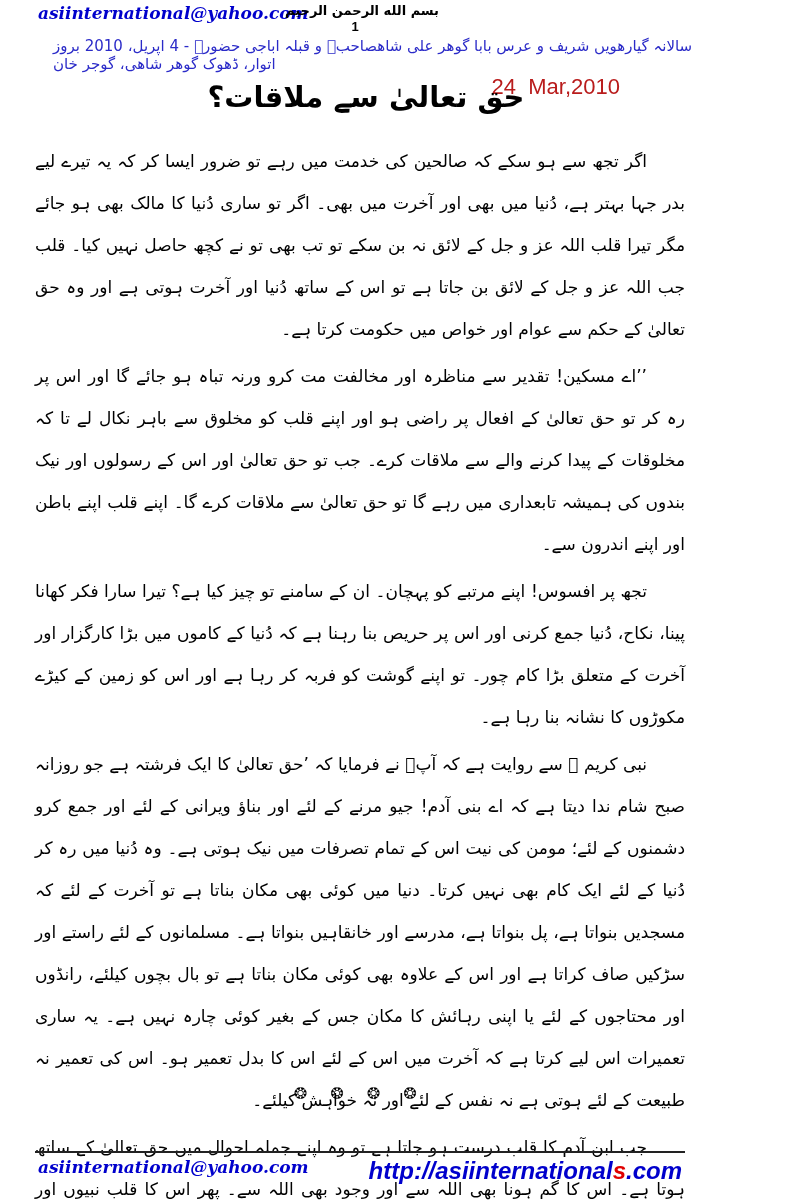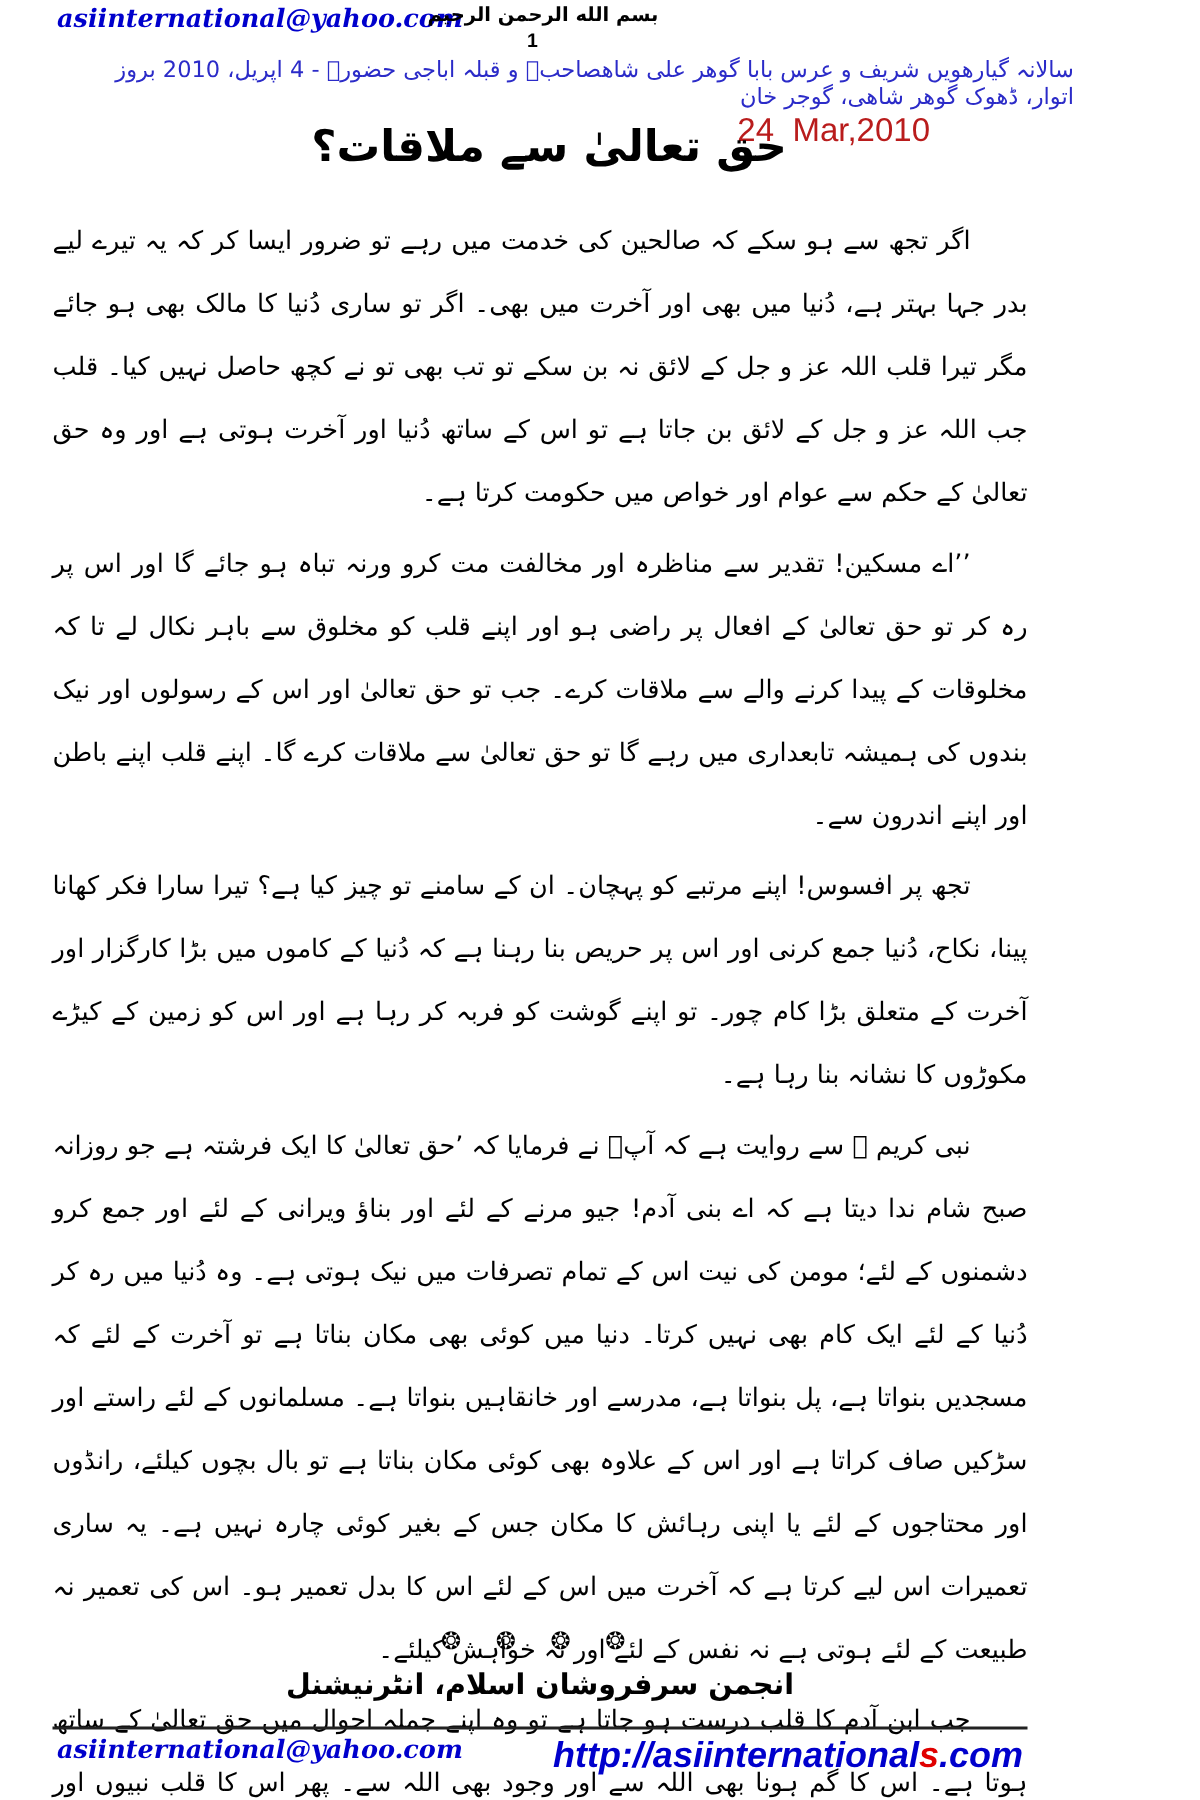--- a/index.html
+++ b/index.html
@@ -36,21 +36,21 @@
     position: absolute;
     left: 0; right: 10px; top: 19px;
     text-align: center;
     font-size: 13px;
     font-weight: bold;
     font-family: "Liberation Sans", sans-serif;
   }
   .event-line {
     position: absolute;
     left: 20px; right: 4px; top: 37px;
-    text-align: right;
+    text-align: left;
     direction: rtl;
     font-size: 15px;
     color: #2b2bc8;
     margin-left: 33px;
   }
   .date-line {
     position: absolute;
     right: 100px; top: 74px;
     font-family: "Liberation Sans", sans-serif;
     font-size: 22px;
@@ -147,21 +147,20 @@
   <div class="body-text">
     <p>اگر تجھ سے ہو سکے کہ صالحین کی خدمت میں رہے تو ضرور ایسا کر کہ یہ تیرے لیے بدر جہا بہتر ہے، دُنیا میں بھی اور آخرت میں بھی۔ اگر تو ساری دُنیا کا مالک بھی ہو جائے مگر تیرا قلب اللہ عز و جل کے لائق نہ بن سکے تو تب بھی تو نے کچھ حاصل نہیں کیا۔ قلب جب اللہ عز و جل کے لائق بن جاتا ہے تو اس کے ساتھ دُنیا اور آخرت ہوتی ہے اور وہ حق تعالیٰ کے حکم سے عوام اور خواص میں حکومت کرتا ہے۔</p>
     <p>’’اے مسکین! تقدیر سے مناظرہ اور مخالفت مت کرو ورنہ تباہ ہو جائے گا اور اس پر رہ کر تو حق تعالیٰ کے افعال پر راضی ہو اور اپنے قلب کو مخلوق سے باہر نکال لے تا کہ مخلوقات کے پیدا کرنے والے سے ملاقات کرے۔ جب تو حق تعالیٰ اور اس کے رسولوں اور نیک بندوں کی ہمیشہ تابعداری میں رہے گا تو حق تعالیٰ سے ملاقات کرے گا۔ اپنے قلب اپنے باطن اور اپنے اندرون سے۔</p>
     <p>تجھ پر افسوس! اپنے مرتبے کو پہچان۔ ان کے سامنے تو چیز کیا ہے؟ تیرا سارا فکر کھانا پینا، نکاح، دُنیا جمع کرنی اور اس پر حریص بنا رہنا ہے کہ دُنیا کے کاموں میں بڑا کارگزار اور آخرت کے متعلق بڑا کام چور۔ تو اپنے گوشت کو فربہ کر رہا ہے اور اس کو زمین کے کیڑے مکوڑوں کا نشانہ بنا رہا ہے۔</p>
     <p>نبی کریم ﷺ سے روایت ہے کہ آپؐ نے فرمایا کہ ’حق تعالیٰ کا ایک فرشتہ ہے جو روزانہ صبح شام ندا دیتا ہے کہ اے بنی آدم! جیو مرنے کے لئے اور بناؤ ویرانی کے لئے اور جمع کرو دشمنوں کے لئے؛ مومن کی نیت اس کے تمام تصرفات میں نیک ہوتی ہے۔ وہ دُنیا میں رہ کر دُنیا کے لئے ایک کام بھی نہیں کرتا۔ دنیا میں کوئی بھی مکان بناتا ہے تو آخرت کے لئے کہ مسجدیں بنواتا ہے، پل بنواتا ہے، مدرسے اور خانقاہیں بنواتا ہے۔ مسلمانوں کے لئے راستے اور سڑکیں صاف کراتا ہے اور اس کے علاوہ بھی کوئی مکان بناتا ہے تو بال بچوں کیلئے، رانڈوں اور محتاجوں کے لئے یا اپنی رہائش کا مکان جس کے بغیر کوئی چارہ نہیں ہے۔ یہ ساری تعمیرات اس لیے کرتا ہے کہ آخرت میں اس کے لئے اس کا بدل تعمیر ہو۔ اس کی تعمیر نہ طبیعت کے لئے ہوتی ہے نہ نفس کے لئے اور نہ خواہش کیلئے۔</p>
     <p>جب ابن آدم کا قلب درست ہو جاتا ہے تو وہ اپنے جملہ احوال میں حق تعالیٰ کے ساتھ ہوتا ہے۔ اس کا گم ہونا بھی اللہ سے اور وجود بھی اللہ سے۔ پھر اس کا قلب نبیوں اور رسولوں کے ساتھ جا ملتا ہے کہ جو کچھ بھی وہ لے کر آئے تھے اُس کو قبول کرتا ہے، قائل ہو کر، عمل کر کے اور ایمان لا کر اور یقین رکھ کر۔ پس ضرور ہے کہ ان کے ساتھ شامل رہے۔ دُنیا میں بھی آخرت میں بھی۔ اللہ عز و جل کو یاد رکھنے والا سدا زندہ ہے کہ ایک حیات سے دوسری حیات کی طرف منتقل ہوتا ہے۔ پس ایک لحظہ کے سوا اس کو بھی موت نہیں۔ ذکر جب قلب میں جگہ پکڑ لیتا ہے تو بندہ کا اللہ عز و جل کو یاد رکھنا دائمی بن جاتا ہے۔‘‘ (حضرت شیخ عبدالقادر جیلانیؒ: فیوض یزدانی ص 90)</p>
   </div>
 
   <div class="ornaments">❂ ❂ ❂ ❂</div>
 
-  <div class="org-name">انجمن سرفروشان اسلام، انٹرنیشنل</div>
 
   <hr class="footer-rule">
 
   <a class="email-bottom" href="#">asiinternational@yahoo.com</a>
 
   <a class="website" href="#"><span>http://asiinternational</span><span class="red-s">s</span><span>.com</span></a>
 
 </div>
 
 </body></html>

